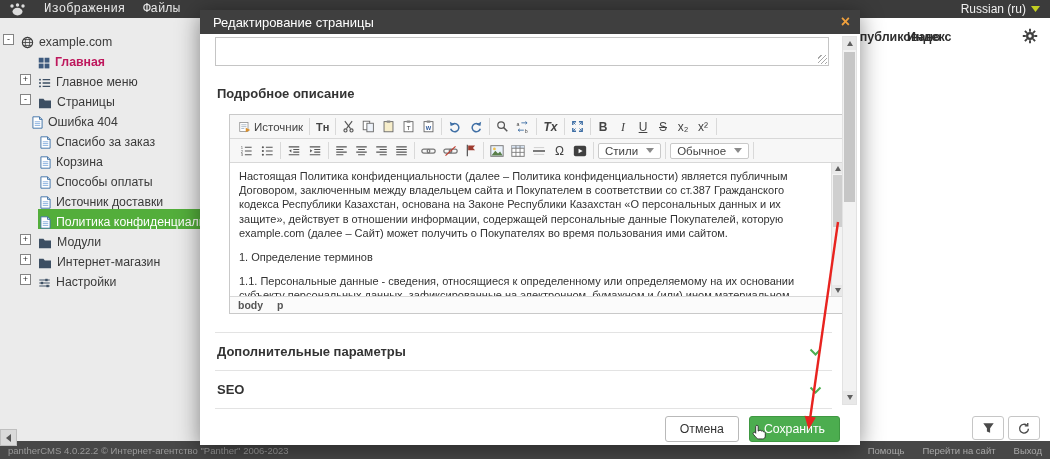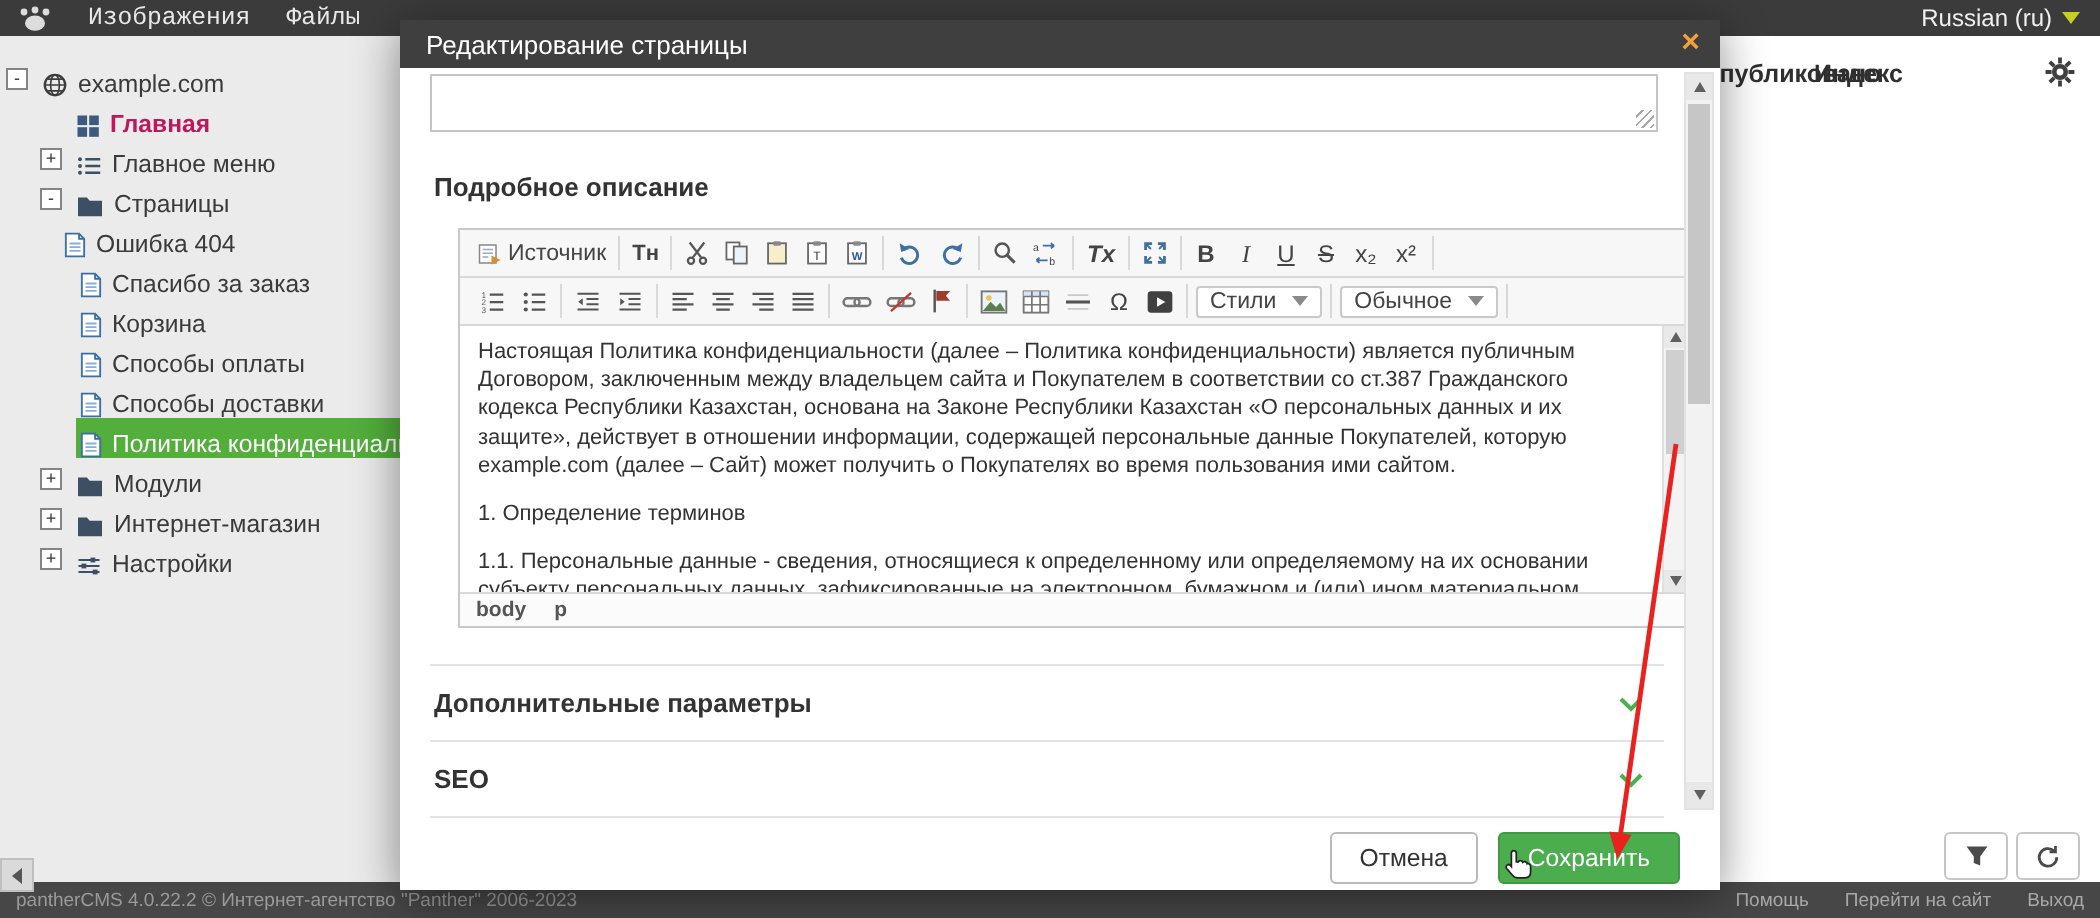--- a/index.html
+++ b/index.html
@@ -239,21 +239,21 @@
         </div>
         <div class="tree-row" data-name="sidebar-item-delivery-methods" style="padding-left: 38px;">
           <span class="row-inner" data-name="tree-item-content">
             <span class="ic" data-name="page-icon">
               <svg width="11" height="13" viewBox="0 0 12 14">
                 <path d="M1 .8h7.2L11 3.6v9.6H1z" fill="#fff" stroke="#3a6ea5" stroke-width="1"></path>
                 <path d="M8.2.8v2.8H11" fill="none" stroke="#3a6ea5" stroke-width="1"></path>
                 <path d="M3 6.2h6M3 8.2h6M3 10.2h6" stroke="#85aede" stroke-width="1"></path>
               </svg>
             </span>
-            <span class="lbl" data-name="tree-item-label">Способы доставки</span>
+            <span class="lbl" data-name="tree-item-label">Источник доставки</span>
           </span>
         </div>
         <div class="tree-row" data-name="sidebar-item-privacy-policy" style="padding-left: 38px;">
           <span class="row-inner sel" data-name="tree-item-content">
             <span class="ic" data-name="page-icon">
               <svg width="11" height="13" viewBox="0 0 12 14">
                 <path d="M1 .8h7.2L11 3.6v9.6H1z" fill="#fff" stroke="#3a6ea5" stroke-width="1"></path>
                 <path d="M8.2.8v2.8H11" fill="none" stroke="#3a6ea5" stroke-width="1"></path>
                 <path d="M3 6.2h6M3 8.2h6M3 10.2h6" stroke="#85aede" stroke-width="1"></path>
               </svg>

